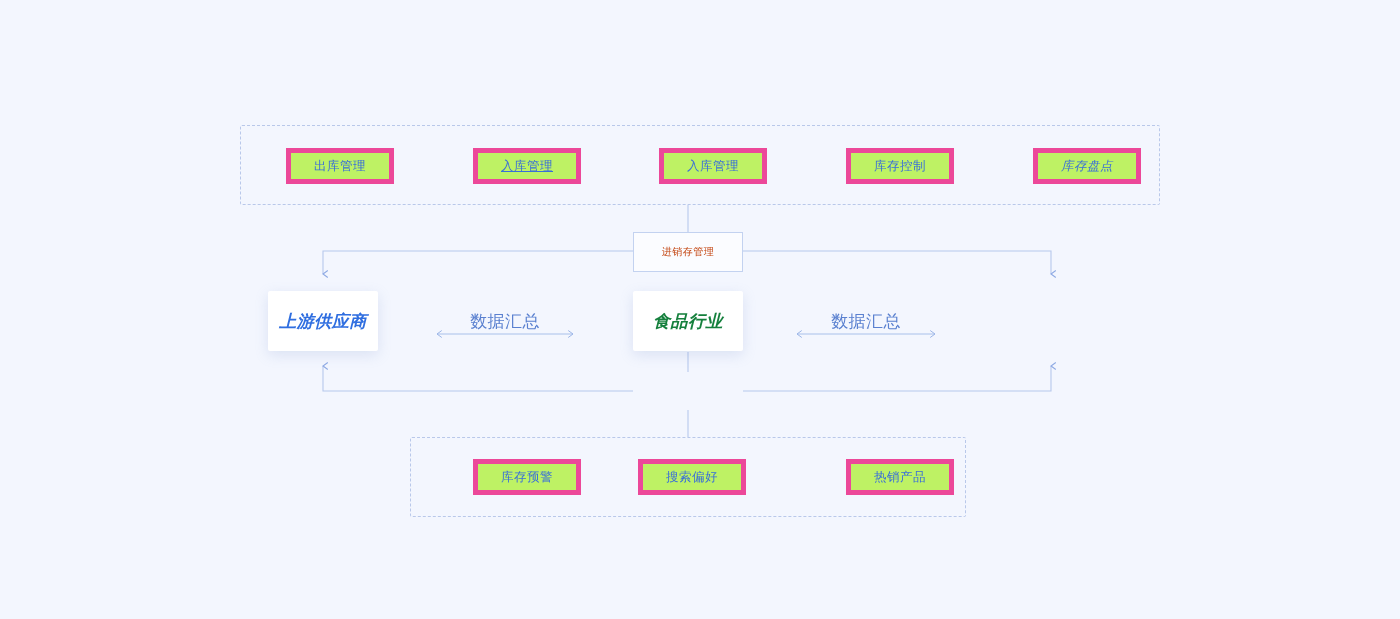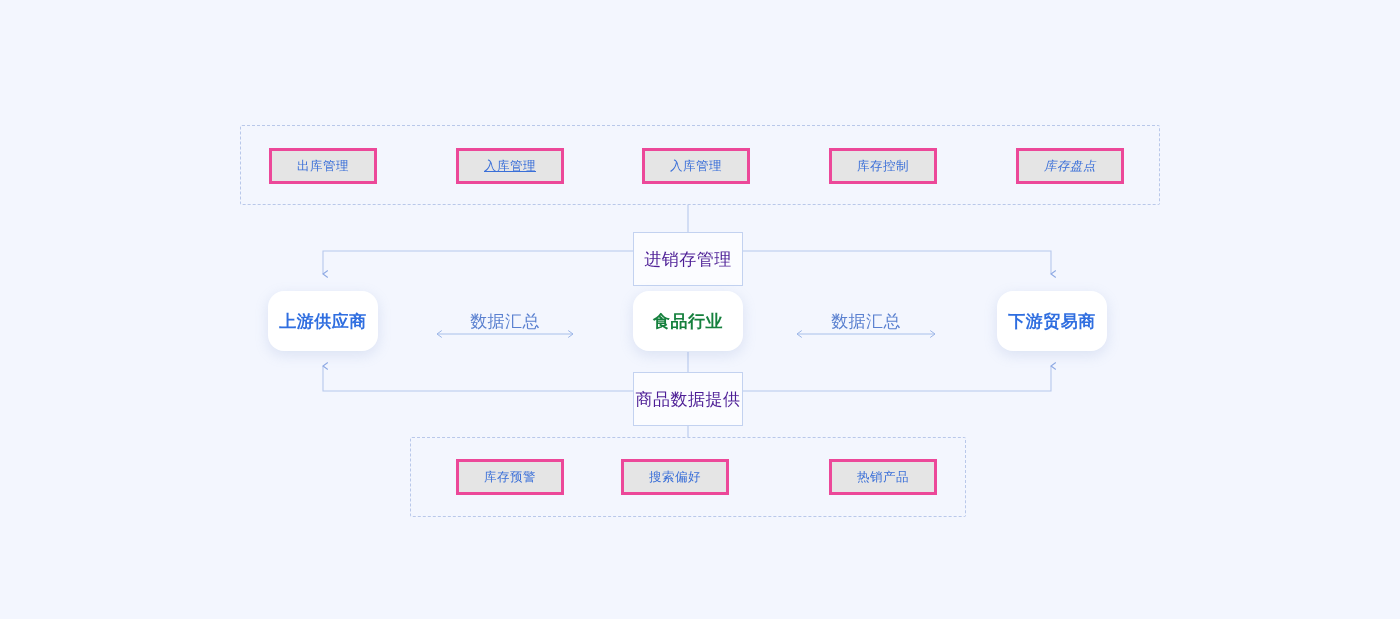--- a/index.html
+++ b/index.html
@@ -37,66 +37,68 @@
     left: 410px;
     top: 437px;
     width: 556px;
     height: 80px;
   }
 
   
   .module-box {
     position: absolute;
     height: 36px;
-    background: #e5e5e5;
-    border: 3px solid #ec4899;
+    background: #bef264;
+    border: 5px solid #ec4899;
     box-sizing: border-box;
     display: flex;
     align-items: center;
     justify-content: center;
     font-size: 12.5px;
     color: #3a6fd8;
     letter-spacing: 0.5px;
     white-space: nowrap;
+    margin-left: 17px;
   }
 
   
   .hub-box {
     position: absolute;
     width: 110px;
-    height: 54px;
+    height: 40px;
     background: #fbfcff;
     border: 1px solid #c3d2f0;
     box-sizing: border-box;
     display: flex;
     align-items: center;
     justify-content: center;
-    font-size: 17px;
-    color: #4c1d95;
+    font-size: 10px;
+    color: #c2410c;
     letter-spacing: 0.5px;
     white-space: nowrap;
     z-index: 5;
   }
 
   
   .entity-card {
     position: absolute;
     width: 110px;
     height: 60px;
     background: #ffffff;
-    border-radius: 16px;
+    border-radius: 2px;
     box-shadow: 0 4px 14px rgba(120, 145, 200, 0.20);
     display: flex;
     align-items: center;
     justify-content: center;
     font-size: 17px;
     font-weight: bold;
     letter-spacing: 0.5px;
     white-space: nowrap;
     z-index: 6;
+    font-style: italic;
   }
   .entity-card.side  { color: #2f6ee0; }
   .entity-card.focus { color: #15803d; }
 
   
   #connectors {
     position: absolute;
     left: 0;
     top: 0;
     width: 1400px;
@@ -165,26 +167,24 @@
   <div class="module-box" style="left:269px; top:148px; width:108px;">出库管理</div>
   <div class="module-box" style="left:456px; top:148px; width:108px;text-decoration:underline;">入库管理</div>
   <div class="module-box" style="left:642px; top:148px; width:108px;">入库管理</div>
   <div class="module-box" style="left:829px; top:148px; width:108px;">库存控制</div>
   <div class="module-box" style="left:1016px; top:148px; width:108px;font-style:italic;">库存盘点</div>
 
   <div class="hub-box" style="left:633px; top:232px;">进销存管理</div>
 
   <div class="entity-card side" style="left:268px; top:291px;">上游供应商</div>
   <div class="entity-card focus" style="left:633px; top:291px;">食品行业</div>
-  <div class="entity-card side" style="left:997px; top:291px;">下游贸易商</div>
 
   <div class="flow-label" style="left:430px; top:310px; width:150px;">数据汇总</div>
   <div class="flow-label" style="left:791px; top:310px; width:150px;">数据汇总</div>
 
-  <div class="hub-box" style="left:633px; top:372px;">商品数据提供</div>
 
   <div class="dashed-group" id="group-analytics"></div>
 
   <div class="module-box" style="left:456px; top:459px; width:108px;">库存预警</div>
   <div class="module-box" style="left:621px; top:459px; width:108px;">搜索偏好</div>
   <div class="module-box" style="left:829px; top:459px; width:108px;">热销产品</div>
 
 </div>
 
 </body></html>

